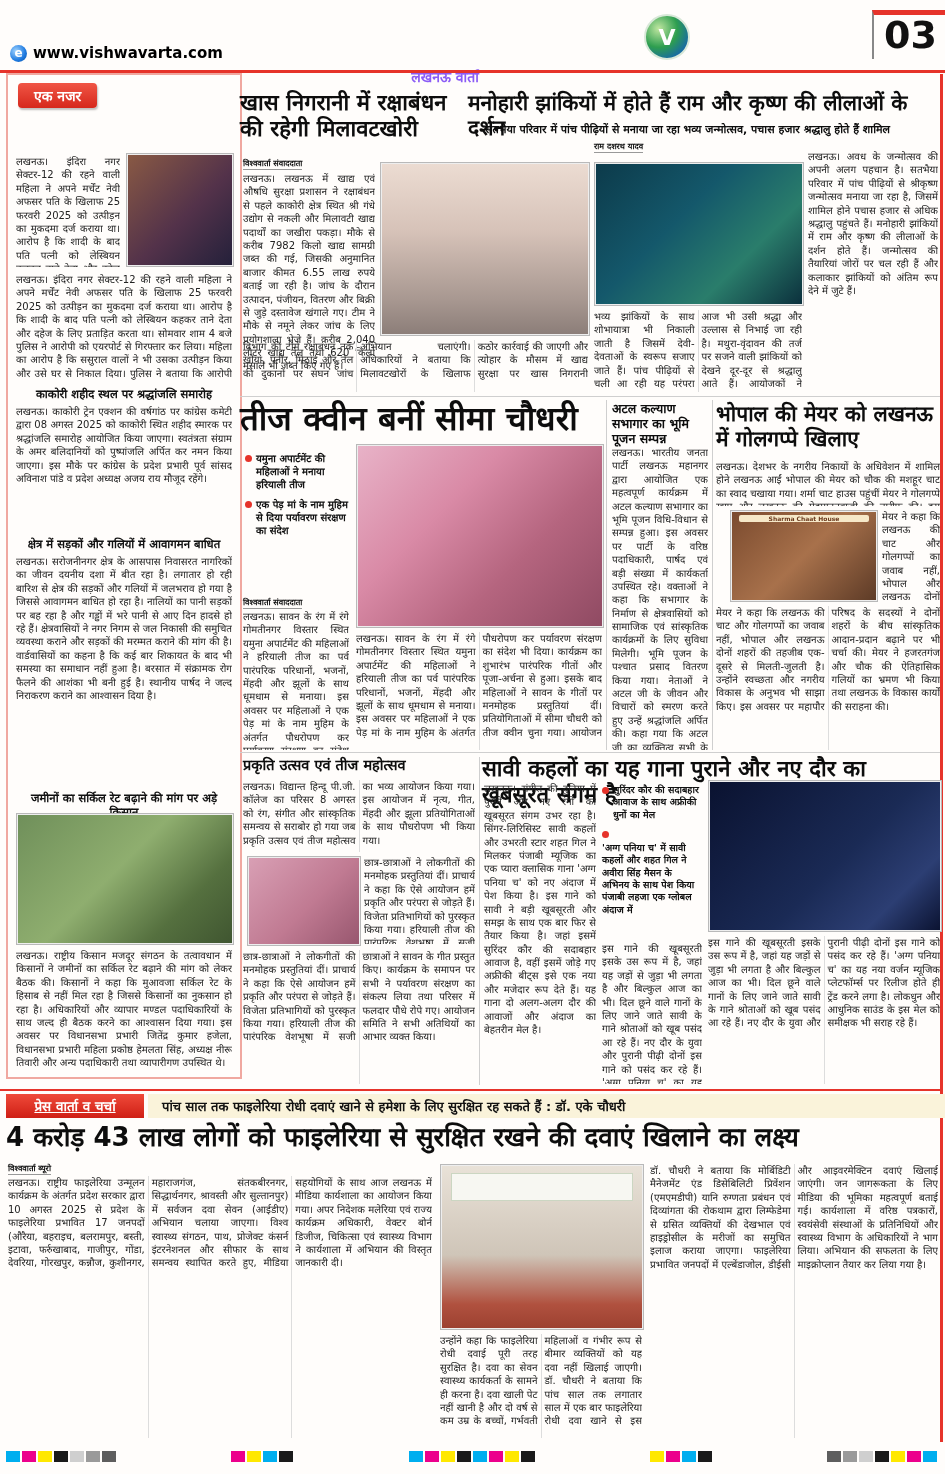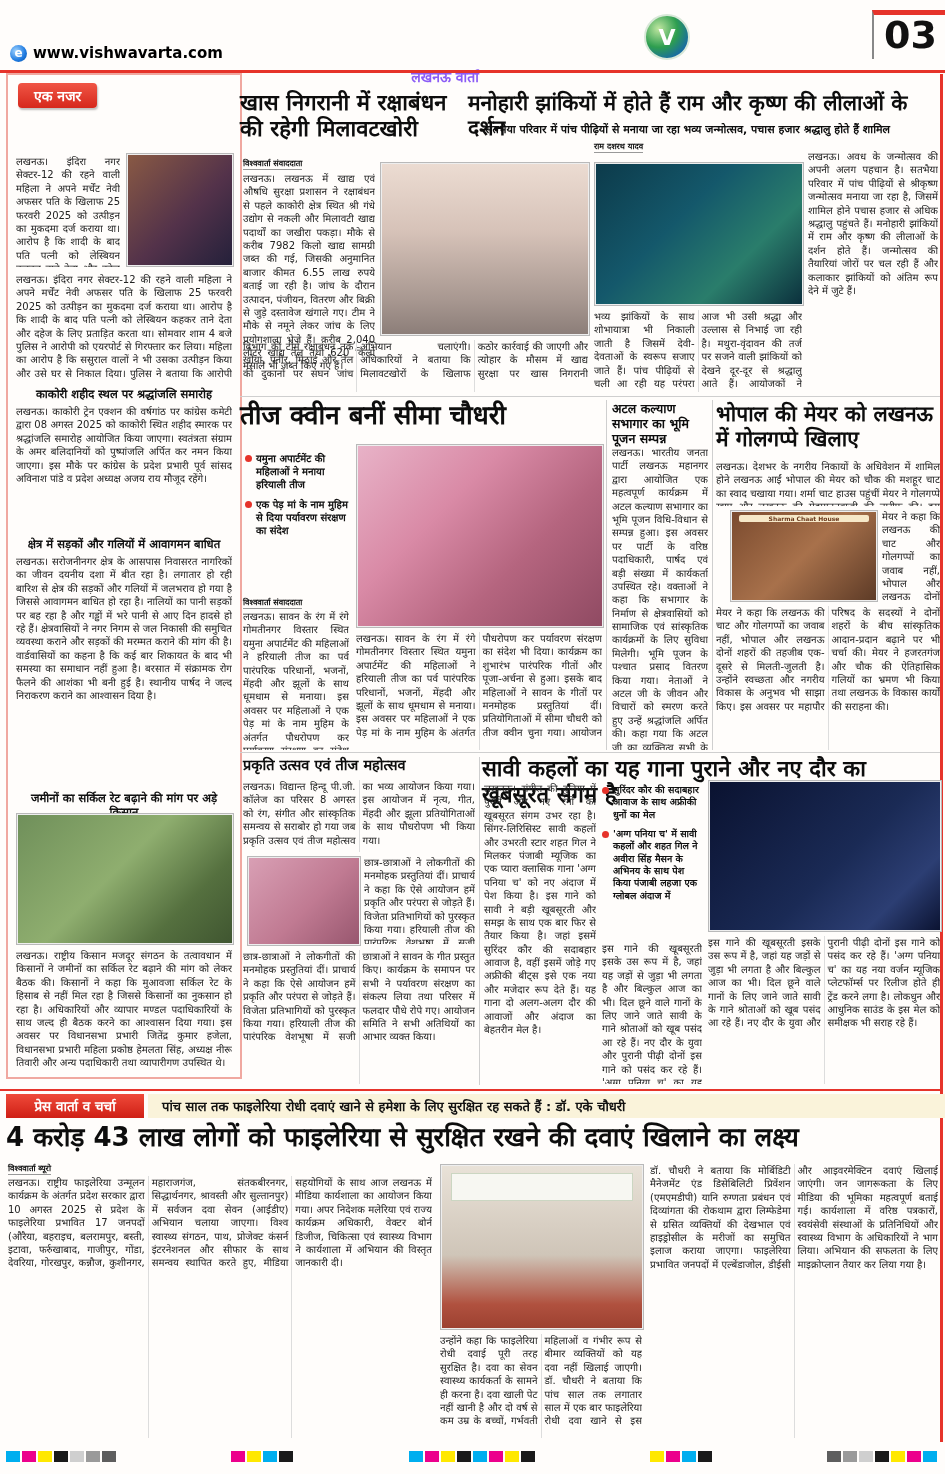--- a/index.html
+++ b/index.html
@@ -92,21 +92,21 @@
 <div class="abs body-text cols-3" style="left:243px;top:340px;width:345px;height:52px;">विभाग की टीमें रक्षाबंधन तक खोया, पनीर, मिठाई और तेल की दुकानों पर सघन जांच अभियान चलाएंगी। अधिकारियों ने बताया कि मिलावटखोरों के खिलाफ कठोर कार्रवाई की जाएगी और त्योहार के मौसम में खाद्य सुरक्षा पर खास निगरानी रहेगी। फैक्ट्री के खाद्य लाइसेंस की जांच कर नमूने फेल मिलने पर सख्त विधिक कार्रवाई की जाएगी। आमजन से अपील की गई है कि किसी भी संदिग्ध खाद्य सामग्री की सूचना विभाग को दें।</div>
 
 <div class="abs h-big" style="left:468px;top:91px;width:472px;font-size:21px;">मनोहारी झांकियों में होते हैं राम और कृष्ण की लीलाओं के दर्शन</div>
 <div class="abs h-big" style="left:485px;top:124px;width:455px;font-size:11px;">सतभैया परिवार में पांच पीढ़ियों से मनाया जा रहा भव्य जन्मोत्सव, पचास हजार श्रद्धालु होते हैं शामिल</div>
 <div class="abs byline" style="left:594px;top:140px;">राम दशरथ यादव</div>
 <div class="abs photo" style="left:594px;top:162px;width:208px;height:142px;background:linear-gradient(135deg,#0c3a4a,#14586b 40%,#2a7d6b 70%,#0b2f3c);"></div>
 <div class="abs body-text cols-2" style="left:594px;top:310px;width:208px;height:82px;">भव्य झांकियों के साथ शोभायात्रा भी निकाली जाती है जिसमें देवी-देवताओं के स्वरूप सजाए जाते हैं। पांच पीढ़ियों से चली आ रही यह परंपरा आज भी उसी श्रद्धा और उल्लास से निभाई जा रही है। मथुरा-वृंदावन की तर्ज पर सजने वाली झांकियों को देखने दूर-दूर से श्रद्धालु आते हैं। आयोजकों ने बताया कि इस बार भी सुरक्षा और व्यवस्था के व्यापक प्रबंध किए गए हैं।</div>
 <div class="abs body-text" style="left:808px;top:150px;width:130px;height:242px;">लखनऊ। अवध के जन्मोत्सव की अपनी अलग पहचान है। सतभैया परिवार में पांच पीढ़ियों से श्रीकृष्ण जन्मोत्सव मनाया जा रहा है, जिसमें शामिल होने पचास हजार से अधिक श्रद्धालु पहुंचते हैं। मनोहारी झांकियों में राम और कृष्ण की लीलाओं के दर्शन होते हैं। जन्मोत्सव की तैयारियां जोरों पर चल रही हैं और कलाकार झांकियों को अंतिम रूप देने में जुटे हैं।</div>
 <div class="abs hline" style="left:240px;top:396px;width:700px;"></div>
 
-<div class="abs h-big" style="left:240px;top:400px;width:362px;font-size:26px;">तीज क्वीन बनीं सीमा चौधरी</div>
+<div class="abs h-big" style="left:240px;top:400px;width:362px;font-size:33px;">तीज क्वीन बनीं सीमा चौधरी</div>
 <div class="abs" style="left:245px;top:452px;width:104px;">
   <div class="bullet-item">
       <span class="bullet-dot"></span>
       <span>यमुना अपार्टमेंट की महिलाओं ने मनाया हरियाली तीज</span>
     </div>
   <div class="bullet-item">
       <span class="bullet-dot"></span>
       <span>एक पेड़ मां के नाम मुहिम से दिया पर्यावरण संरक्षण का संदेश</span>
     </div>
 </div>
@@ -136,31 +136,31 @@
 <div class="abs body-text cols-2" style="left:243px;top:950px;width:232px;height:134px;">छात्र-छात्राओं ने लोकगीतों की मनमोहक प्रस्तुतियां दीं। प्राचार्य ने कहा कि ऐसे आयोजन हमें प्रकृति और परंपरा से जोड़ते हैं। विजेता प्रतिभागियों को पुरस्कृत किया गया। हरियाली तीज की पारंपरिक वेशभूषा में सजी छात्राओं ने सावन के गीत प्रस्तुत किए। कार्यक्रम के समापन पर सभी ने पर्यावरण संरक्षण का संकल्प लिया तथा परिसर में फलदार पौधे रोपे गए। आयोजन समिति ने सभी अतिथियों का आभार व्यक्त किया।</div>
 <div class="abs vline" style="left:479px;top:757px;height:328px;"></div>
 
 <div class="abs h-big" style="left:482px;top:756px;width:458px;font-size:22px;">सावी कहलों का यह गाना पुराने और नए दौर का खूबसूरत संगम है</div>
 <div class="abs body-text" style="left:484px;top:782px;width:112px;height:302px;">लखनऊ। संगीत की दुनिया में पुराने और नए रंगों का खूबसूरत संगम उभर रहा है। सिंगर-लिरिसिस्ट सावी कहलों और उभरती स्टार शहत गिल ने मिलकर पंजाबी म्यूजिक का एक प्यारा क्लासिक गाना 'अग्ग पनिया च' को नए अंदाज में पेश किया है। इस गाने को सावी ने बड़ी खूबसूरती और समझ के साथ एक बार फिर से तैयार किया है। जहां इसमें सुरिंदर कौर की सदाबहार आवाज है, वहीं इसमें जोड़े गए अफ्रीकी बीट्स इसे एक नया और मजेदार रूप देते हैं। यह गाना दो अलग-अलग दौर की आवाजों और अंदाज का बेहतरीन मेल है।</div>
 <div class="abs" style="left:602px;top:784px;width:100px;">
   <div class="bullet-item" style="font-size:9.5px;">
       <span class="bullet-dot"></span>
       <span>सुरिंदर कौर की सदाबहार आवाज के साथ अफ्रीकी धुनों का मेल</span>
     </div>
-  <div class="bullet-item" style="font-size:9.5px;">
+  <div class="bullet-item" style="font-size:9.5px;flex-direction:column;">
       <span class="bullet-dot"></span>
       <span>'अग्ग पनिया च' में सावी कहलों और शहत गिल ने अवीरा सिंह मैसन के अभिनय के साथ पेश किया पंजाबी लहजा एक ग्लोबल अंदाज में</span>
     </div>
 </div>
 <div class="abs body-text" style="left:602px;top:942px;width:100px;height:142px;">इस गाने की खूबसूरती इसके उस रूप में है, जहां यह जड़ों से जुड़ा भी लगता है और बिल्कुल आज का भी। दिल छूने वाले गानों के लिए जाने जाते सावी के गाने श्रोताओं को खूब पसंद आ रहे हैं। नए दौर के युवा और पुरानी पीढ़ी दोनों इस गाने को पसंद कर रहे हैं। 'अग्ग पनिया च' का यह नया वर्जन म्यूजिक प्लेटफॉर्म्स पर रिलीज होते ही ट्रेंड करने लगा है। लोकधुन और आधुनिक साउंड के इस मेल को समीक्षक भी सराह रहे हैं।</div>
 <div class="abs photo" style="left:708px;top:780px;width:232px;height:150px;background:linear-gradient(135deg,#0a1230,#1a2a55 55%,#2c3e73 80%,#0a1230);"></div>
 <div class="abs body-text cols-2" style="left:708px;top:936px;width:232px;height:148px;">इस गाने की खूबसूरती इसके उस रूप में है, जहां यह जड़ों से जुड़ा भी लगता है और बिल्कुल आज का भी। दिल छूने वाले गानों के लिए जाने जाते सावी के गाने श्रोताओं को खूब पसंद आ रहे हैं। नए दौर के युवा और पुरानी पीढ़ी दोनों इस गाने को पसंद कर रहे हैं। 'अग्ग पनिया च' का यह नया वर्जन म्यूजिक प्लेटफॉर्म्स पर रिलीज होते ही ट्रेंड करने लगा है। लोकधुन और आधुनिक साउंड के इस मेल को समीक्षक भी सराह रहे हैं।</div>
 
 <div class="abs hline" style="left:0;top:1089px;width:940px;background:#e6332a;height:2px;"></div>
-<div class="abs press-tag" style="left:6px;top:1094px;width:138px;height:24px;">प्रेस वार्ता व चर्चा</div>
+<div class="abs press-tag" style="left:6px;top:1094px;width:138px;height:24px;text-decoration:underline;">प्रेस वार्ता व चर्चा</div>
 <div class="abs press-quote" style="left:148px;top:1094px;width:792px;height:24px;">पांच साल तक फाइलेरिया रोधी दवाएं खाने से हमेशा के लिए सुरक्षित रह सकते हैं : डॉ. एके चौधरी</div>
 <div class="abs h-big" style="left:6px;top:1122px;width:934px;font-size:26px;">4 करोड़ 43 लाख लोगों को फाइलेरिया से सुरक्षित रखने की दवाएं खिलाने का लक्ष्य</div>
 
 <div class="abs byline" style="left:8px;top:1162px;">विश्ववार्ता ब्यूरो</div>
 <div class="abs body-text cols-3" style="left:8px;top:1176px;width:424px;height:262px;">लखनऊ। राष्ट्रीय फाइलेरिया उन्मूलन कार्यक्रम के अंतर्गत प्रदेश सरकार द्वारा 10 अगस्त 2025 से प्रदेश के फाइलेरिया प्रभावित 17 जनपदों (औरैया, बहराइच, बलरामपुर, बस्ती, इटावा, फर्रुखाबाद, गाजीपुर, गोंडा, देवरिया, गोरखपुर, कन्नौज, कुशीनगर, महाराजगंज, संतकबीरनगर, सिद्धार्थनगर, श्रावस्ती और सुल्तानपुर) में सर्वजन दवा सेवन (आईडीए) अभियान चलाया जाएगा। विश्व स्वास्थ्य संगठन, पाथ, प्रोजेक्ट कंसर्न इंटरनेशनल और सीफार के साथ समन्वय स्थापित करते हुए, मीडिया सहयोगियों के साथ आज लखनऊ में मीडिया कार्यशाला का आयोजन किया गया। अपर निदेशक मलेरिया एवं राज्य कार्यक्रम अधिकारी, वेक्टर बोर्न डिजीज, चिकित्सा एवं स्वास्थ्य विभाग ने कार्यशाला में अभियान की विस्तृत जानकारी दी।</div>
 <div class="abs photo" style="left:440px;top:1164px;width:202px;height:164px;background:linear-gradient(180deg,#e9e2d8,#cfc5b8 55%,#b0513f 85%,#9c4030);">
   <div style="margin:8px 10px;height:26px;background:#f7f7f2;border:1px solid #cbd6c2;"></div>
 </div>
 <div class="abs body-text cols-2" style="left:440px;top:1334px;width:202px;height:104px;">उन्होंने कहा कि फाइलेरिया रोधी दवाई पूरी तरह सुरक्षित है। दवा का सेवन स्वास्थ्य कार्यकर्ता के सामने ही करना है। दवा खाली पेट नहीं खानी है और दो वर्ष से कम उम्र के बच्चों, गर्भवती महिलाओं व गंभीर रूप से बीमार व्यक्तियों को यह दवा नहीं खिलाई जाएगी। डॉ. चौधरी ने बताया कि पांच साल तक लगातार साल में एक बार फाइलेरिया रोधी दवा खाने से इस बीमारी से हमेशा के लिए सुरक्षित रहा जा सकता है। अभियान में आशा, आंगनबाड़ी एवं स्वास्थ्य कार्यकर्ता घर-घर जाकर अपने सामने दवा खिलाएंगे।</div>
 <div class="abs body-text cols-2" style="left:650px;top:1164px;width:288px;height:274px;">डॉ. चौधरी ने बताया कि मोर्बिडिटी मैनेजमेंट एंड डिसेबिलिटी प्रिवेंशन (एमएमडीपी) यानि रुग्णता प्रबंधन एवं दिव्यांगता की रोकथाम द्वारा लिम्फेडेमा से ग्रसित व्यक्तियों की देखभाल एवं हाइड्रोसील के मरीजों का समुचित इलाज कराया जाएगा। फाइलेरिया प्रभावित जनपदों में एल्बेंडाजोल, डीईसी और आइवरमेक्टिन दवाएं खिलाई जाएंगी। जन जागरूकता के लिए मीडिया की भूमिका महत्वपूर्ण बताई गई। कार्यशाला में वरिष्ठ पत्रकारों, स्वयंसेवी संस्थाओं के प्रतिनिधियों और स्वास्थ्य विभाग के अधिकारियों ने भाग लिया। अभियान की सफलता के लिए माइक्रोप्लान तैयार कर लिया गया है।</div>

